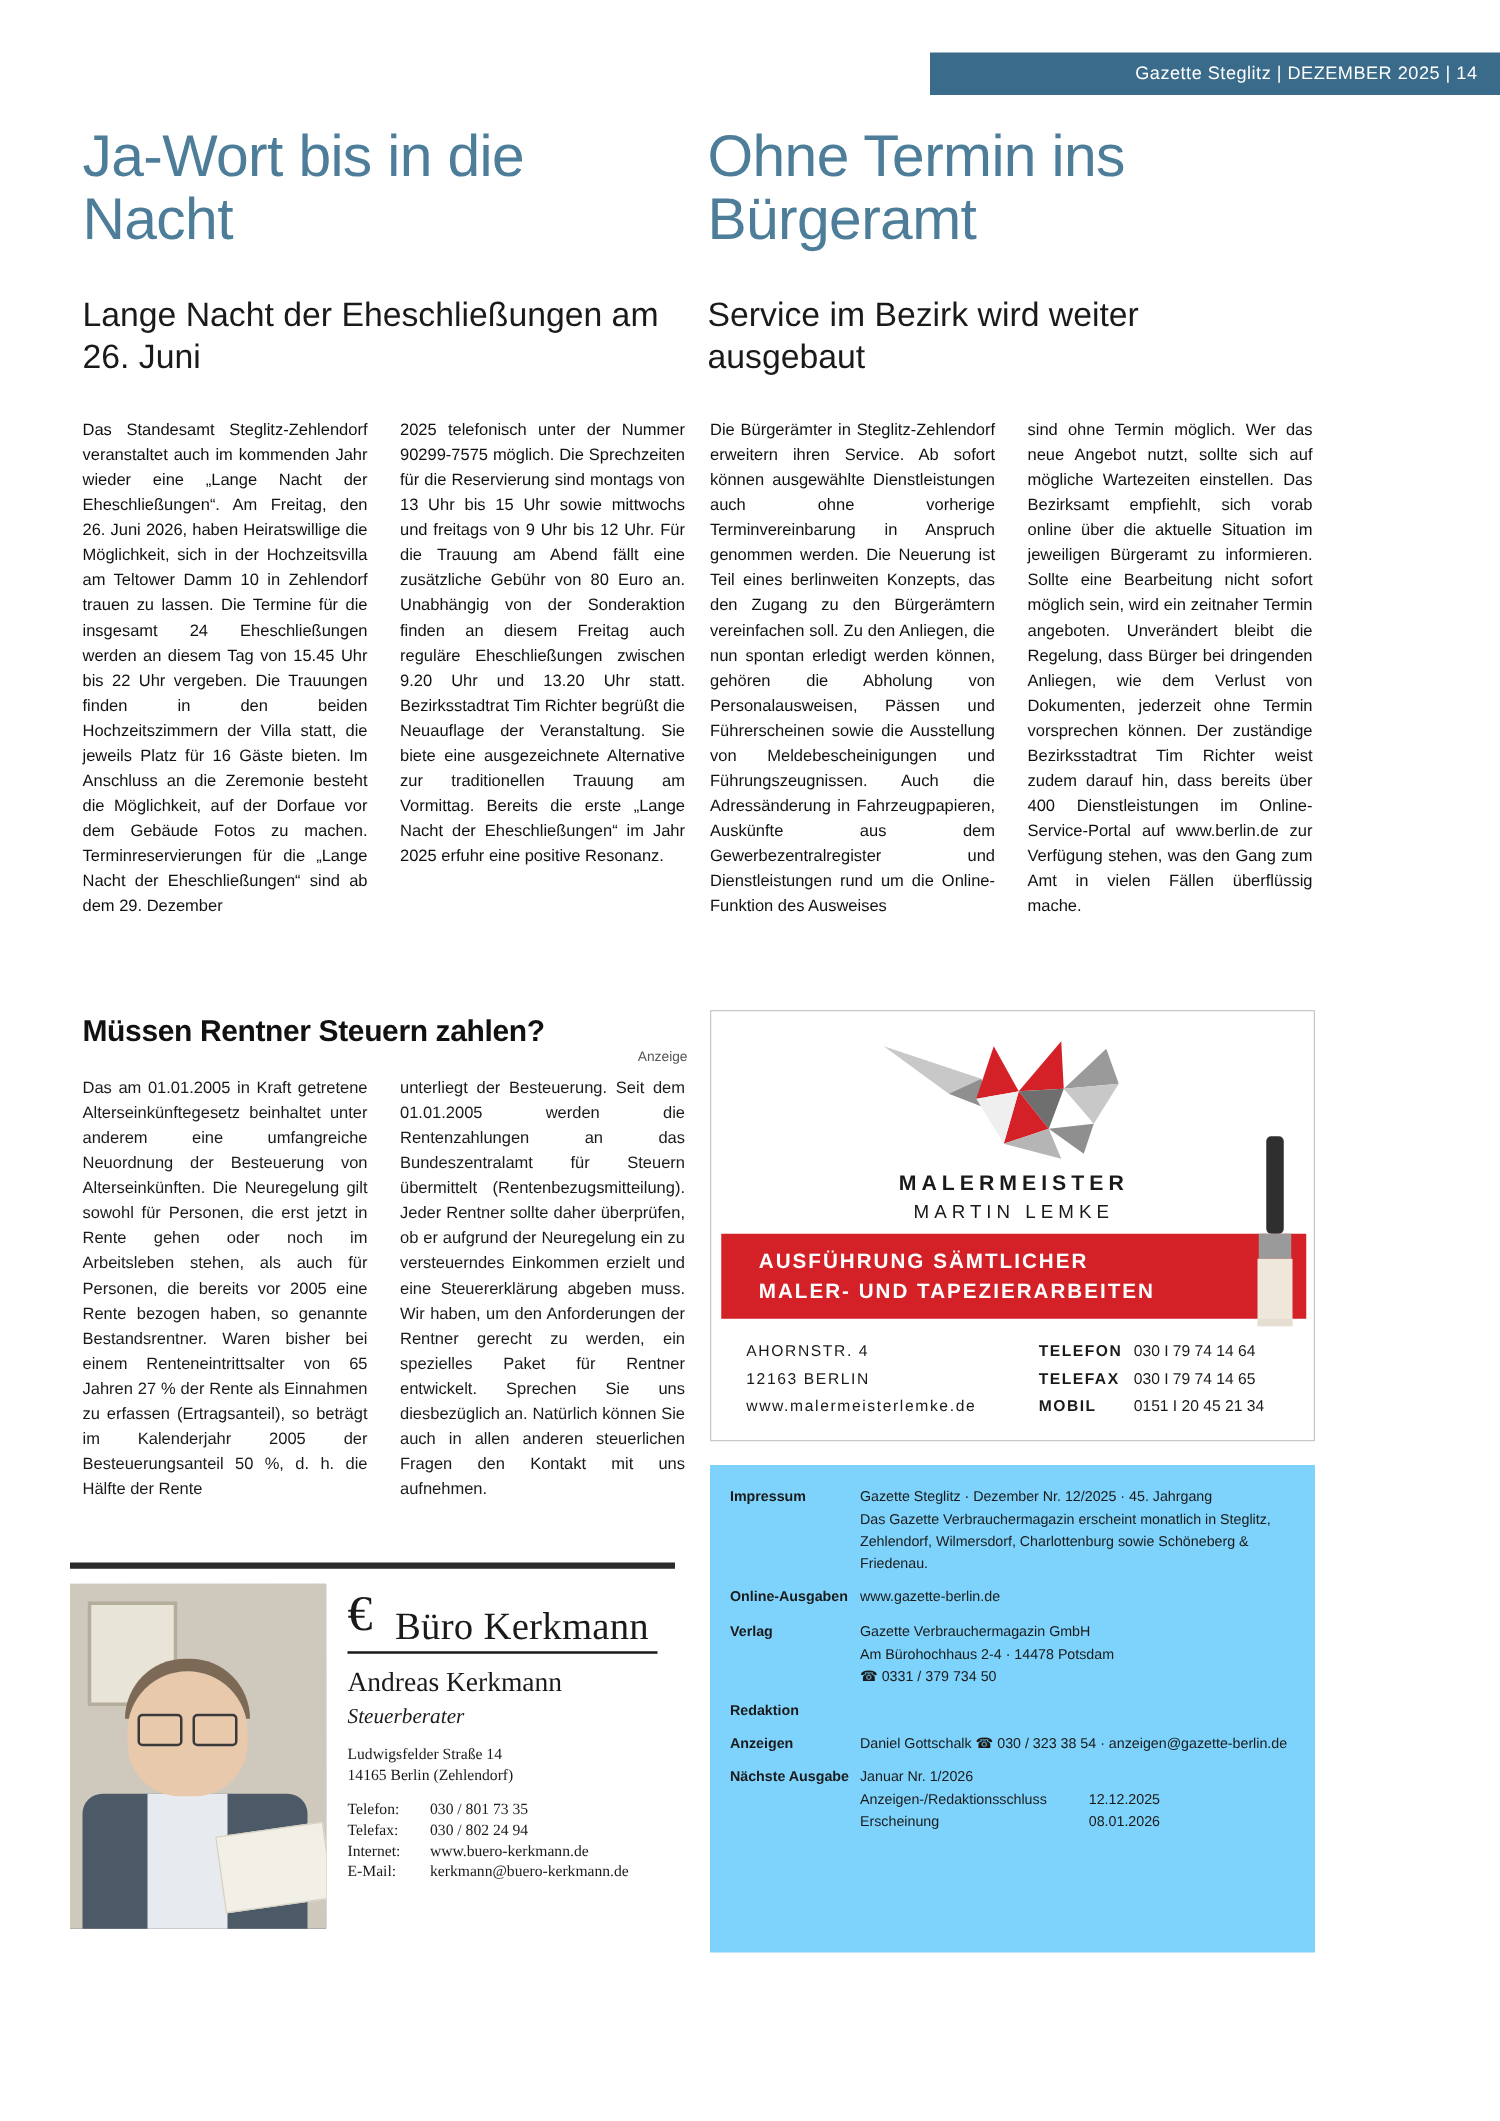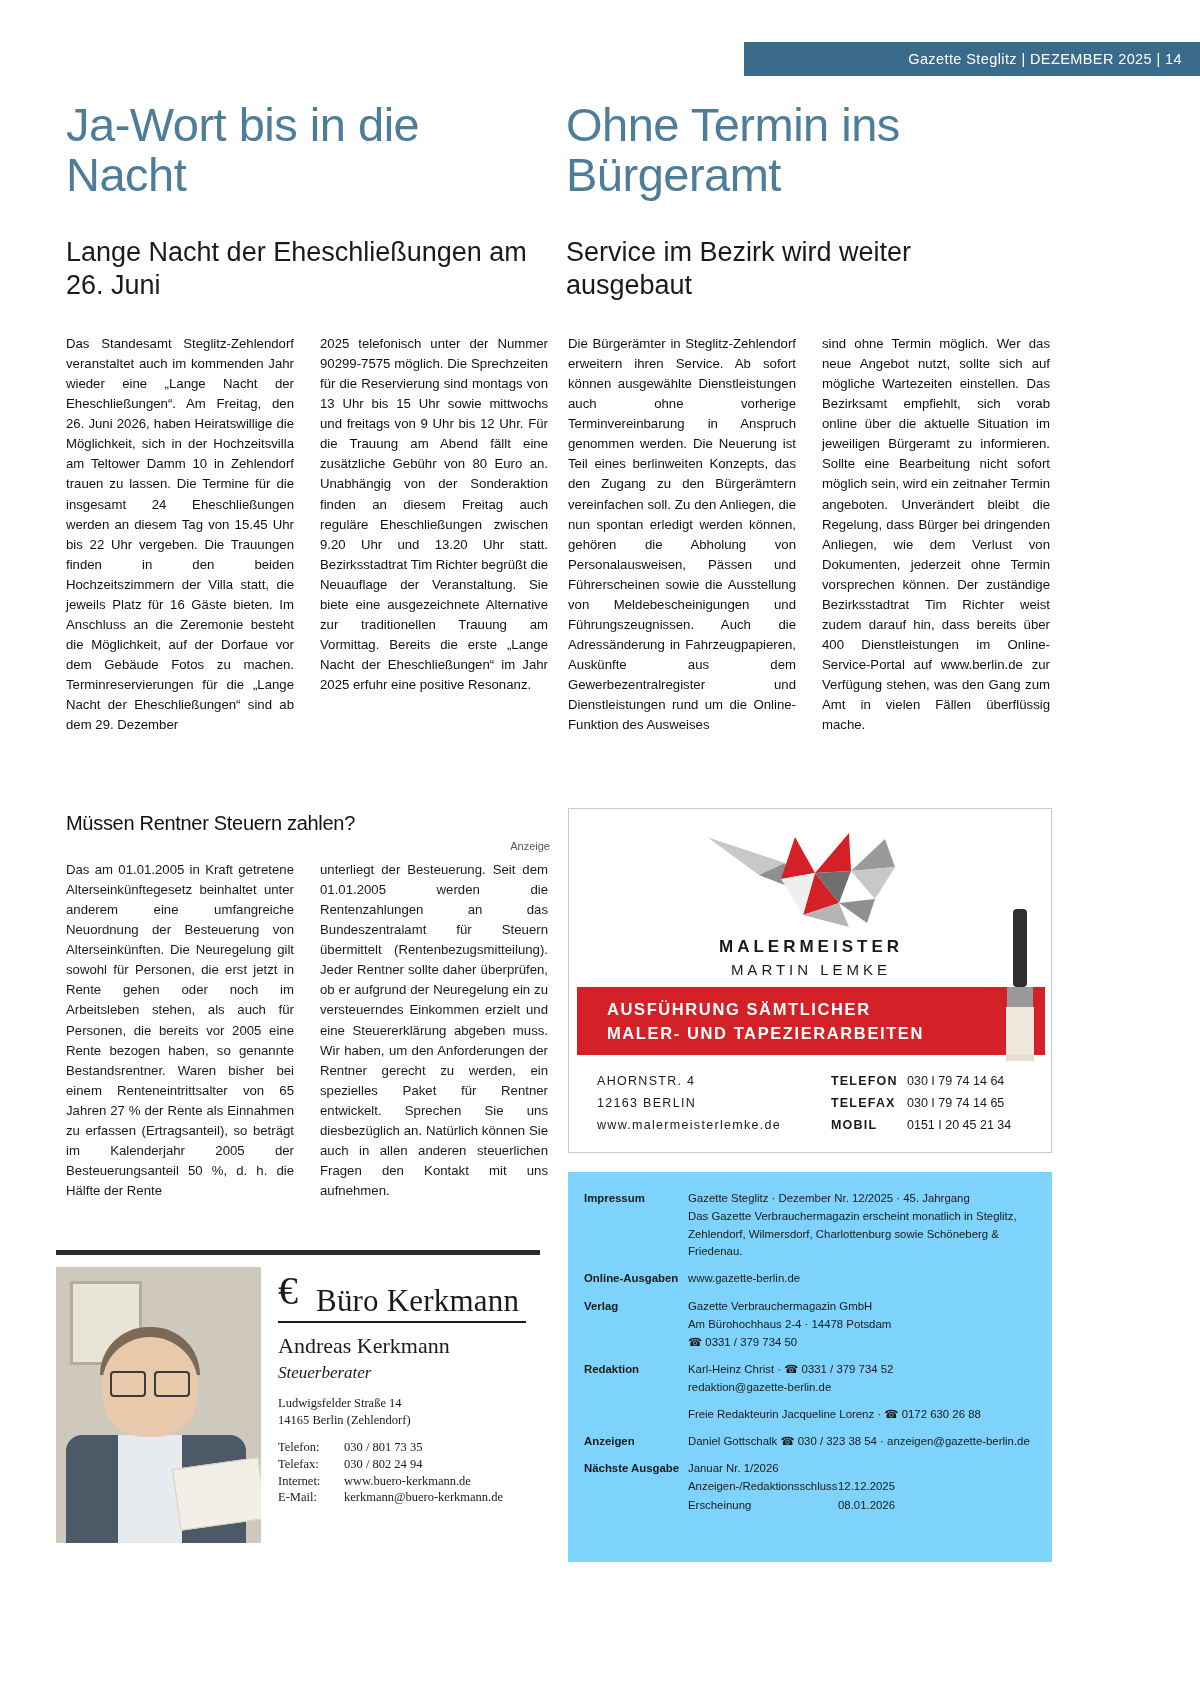--- a/index.html
+++ b/index.html
@@ -59,21 +59,21 @@
 
   
   #anzeige-label{
     position:absolute;left:455px;top:797px;width:95px;
     text-align:right;font-size:11px;color:#555;margin-top:43px;
   }
 
   
   #article2-title{
     position:absolute;left:66px;top:812px;width:490px;
-    font-size:20px;font-weight:400;color:#111;letter-spacing:-.3px;
+    font-size:24px;font-weight:700;color:#111;letter-spacing:-.3px;
   }
   #c5{left:66px;top:860px;width:228px;position:absolute;font-size:13.2px;line-height:1.52;text-align:justify;hyphens:auto;}
   #c6{left:320px;top:860px;width:228px;position:absolute;font-size:13.2px;line-height:1.52;text-align:justify;hyphens:auto;}
 
   
   #ad-kerkmann{
     position:absolute;left:56px;top:1250px;width:484px;height:300px;
     border-top:5px solid #2b2b2b;
     background:#ffffff;
     box-sizing:border-box;
@@ -137,21 +137,21 @@
   
   #impressum{
     position:absolute;left:568px;top:1172px;width:484px;height:390px;
     background:#7dd3fc;box-sizing:border-box;padding:18px 16px 10px 16px;
     font-size:11.4px;line-height:1.5;color:#1a1a1a;
   }
   .imp-row{display:flex;margin-bottom:9px;}
   .imp-lbl{width:104px;flex:0 0 104px;font-weight:700;font-size:11.4px;}
   .imp-val{flex:1;}
   .imp-val div{margin-bottom:1px;}
-  .imp-sub{display:flex;}
+  .imp-sub{display:flex;gap:33px;}
   .imp-sub .k{width:150px;flex:0 0 150px;}
 </style>
 </head>
 <body>
 
 <div class="page">
 
   <div class="header-bar">
     <span>Gazette Steglitz  |  DEZEMBER 2025  |  14</span>
   </div>
@@ -265,25 +265,20 @@
     <div class="imp-row">
       <div class="imp-lbl">Verlag</div>
       <div class="imp-val">
         <div>Gazette Verbrauchermagazin GmbH</div>
         <div>Am Bürohochhaus 2-4 · 14478 Potsdam</div>
         <div>☎ 0331 / 379 734 50</div>
       </div>
     </div>
     <div class="imp-row">
       <div class="imp-lbl">Redaktion</div>
-      <div class="imp-val">
-        <div>Karl-Heinz Christ · ☎ 0331 / 379 734 52</div>
-        <div>redaktion@gazette-berlin.de</div>
-        <div style="margin-top:10px">Freie Redakteurin Jacqueline Lorenz · ☎ 0172 630 26 88</div>
-      </div>
     </div>
     <div class="imp-row">
       <div class="imp-lbl">Anzeigen</div>
       <div class="imp-val">
           <div>Daniel Gottschalk ☎ 030 / 323 38 54 · anzeigen@gazette-berlin.de</div>
         </div>
     </div>
     <div class="imp-row">
       <div class="imp-lbl">Nächste Ausgabe</div>
       <div class="imp-val">

